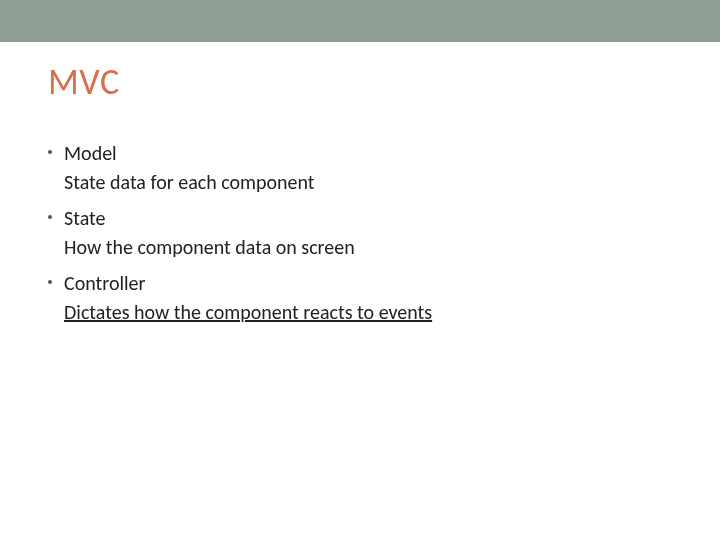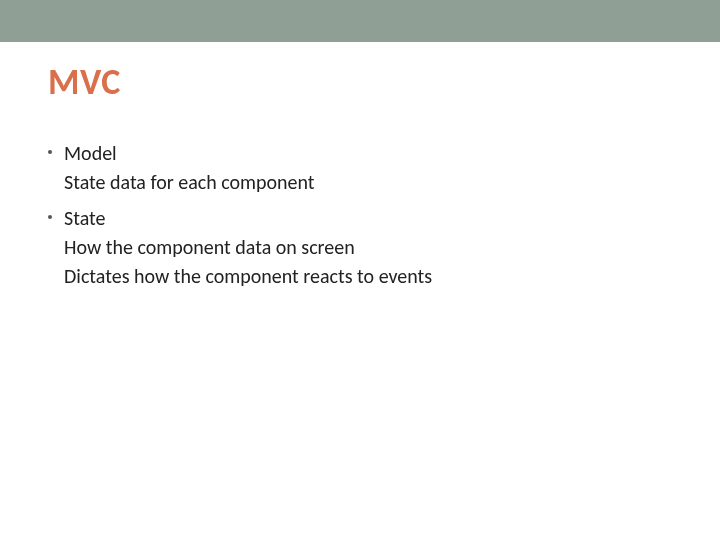--- a/index.html
+++ b/index.html
@@ -13,21 +13,21 @@
   .top-bar {
     width: 100%;
     height: 42px;
     background: #8f9f96;
   }
   .content {
     padding: 18px 48px 0 48px;
   }
   .title {
     font-size: 36px;
-    font-weight: 700;
+    font-weight: 400;
     color: #d96f4b;
     letter-spacing: 0.5px;
     margin-bottom: 36px;
     font-family: Calibri, "Segoe UI", Arial, sans-serif;
   }
   .bullet-block {
     padding-left: 6px;
   }
   .bullet-item {
     position: relative;
@@ -71,16 +71,20 @@
       <div class="bullet-label">Model</div>
     </div>
     <div class="bullet-desc" style="padding-left:10px;">State data for each component</div>
 
     <div class="bullet-item">
       <span class="bullet-dot"></span>
       <div class="bullet-label">State</div>
     </div>
     <div class="bullet-desc" style="padding-left:10px;">How the component data on screen</div>
 
-    <div class="bullet-desc" style="padding-left:10px;">Dictates how the component reacts to events</div>
+    <div class="bullet-item">
+      <span class="bullet-dot"></span>
+      <div class="bullet-label">Controller</div>
+    </div>
+    <div class="bullet-desc" style="padding-left:10px;text-decoration:underline;">Dictates how the component reacts to events</div>
 
   </div>
 </div>
 
 </body></html>

